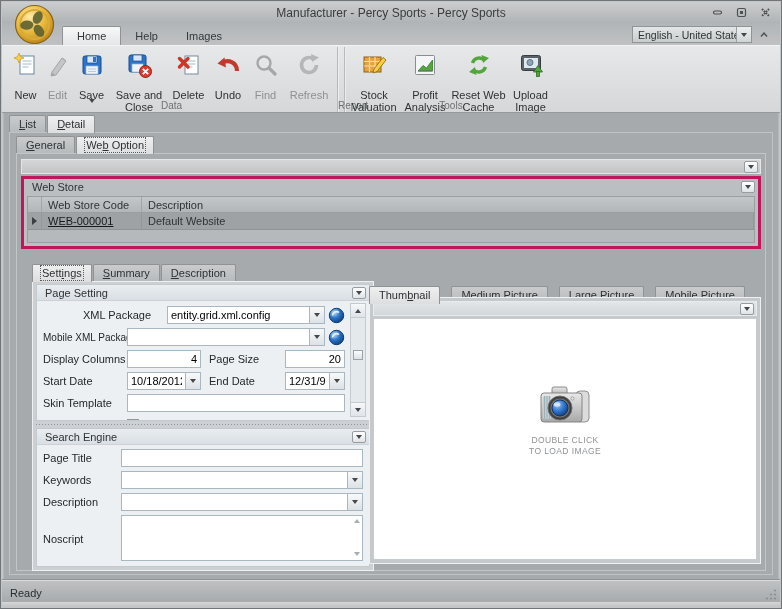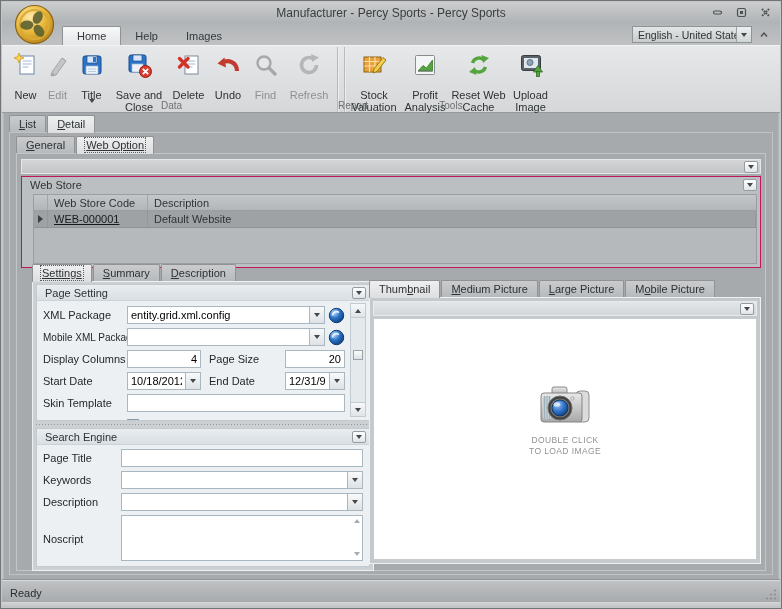--- a/index.html
+++ b/index.html
@@ -55,51 +55,51 @@
   .tri-dim { border-top-color:#a7aeb3; border-bottom-color:transparent; }
   .tri-dim2 { border-bottom-color:#a7aeb3; border-top-color:transparent; }
 
   
   .content { position:absolute; left:3px; right:3px; top:112px; height:466px; background:#a7aaac; }
 
   .xtabs { display:flex; align-items:flex-end; height:18px; }
   .xtab { padding:2px 9px 3px; margin-right:1px; border:1px solid #8f9396; border-bottom:none; border-radius:2px 2px 0 0;
     background:linear-gradient(#c9cbcd,#b6b9bb); color:#2e3234; position:relative; }
   .xtab.sel { background:linear-gradient(#eef0f0,#dcdedf); z-index:2; }
-  .xtab .focus { outline:1px dotted #5a5e61; outline-offset:1px;text-decoration:underline; }
+  .xtab .focus { outline:1px dotted #5a5e61; outline-offset:1px; }
   .mn { text-decoration:underline; }
 
   .ldtabs { position:absolute; left:5px; top:2px; }
   .detailpage { position:absolute; left:5px; right:5px; top:19px; bottom:4px; border:1px solid #c0c2c3; background:#a7aaac; }
   .gwtabs { position:absolute; left:6px; top:3px; }
   .woppage { position:absolute; left:6px; right:6px; top:20px; bottom:3px; border:1px solid #c3c5c6; background:#a7aaac; }
 
   
   .capbar { position:absolute; left:4px; right:4px; top:5px; height:15px; border:1px solid #e4e6e7;
     background:linear-gradient(#d4d6d7,#c2c4c5); display:flex; align-items:center; padding:0 2px 0 8px; }
   .capdd { width:14px; height:12px; border:1px solid #969da2; border-radius:2px; margin-left:auto;
     background:linear-gradient(#ffffff,#e0e4e7); display:flex; align-items:center; justify-content:center; }
 
   
-  .wsgroup { position:absolute; left:4px; right:4px; top:22px; height:92px; border:1px solid #be185d; background:#bcbfc1; }
+  .wsgroup { position:absolute; left:4px; right:4px; top:22px; height:73px; border:3px solid #be185d; background:#bcbfc1; }
   .wscap { height:16px; display:flex; align-items:center; padding:0 3px 0 8px; color:#2f3335; }
-  .wsgrid { position:absolute; left:3px; right:3px; top:17px; bottom:3px; border:1px solid #9b9ea0; background:#b6b9bb;margin-left:8px; }
+  .wsgrid { position:absolute; left:3px; right:3px; top:17px; bottom:3px; border:1px solid #9b9ea0; background:#b6b9bb; }
   .ghead { display:flex; height:16px; background:linear-gradient(#c4c7c9,#b3b6b8); border-bottom:1px solid #9b9ea0; }
   .gcell { padding:1px 6px; border-right:1px solid #a3a6a8; display:flex; align-items:center; color:#2f3335; }
   .c-ind { width:14px; flex:none; justify-content:center; padding:0; }
   .c-code { width:100px; flex:none; }
   .c-desc { flex:1; border-right:none; }
   .grow { display:flex; height:17px; background:#9ea2a5; border-bottom:1px solid #8f9396; }
   .grow .gcell { border-right:1px solid #94989b; }
   .codelink { text-decoration:underline; color:#17191b; }
 
   
   .ftabs { position:absolute; left:15px; top:110px; }
   .fpanel { position:absolute; left:15px; width:342px; top:127px; height:290px; border:1px solid #eff0f1; background:#cdd0d2; }
-  .ptabs { position:absolute; left:352px; top:126px; }
+  .ptabs { position:absolute; left:352px; top:132px;gap:10px; }
   .ppanel { position:absolute; left:352px; right:4px; top:143px; bottom:6px; border:1px solid #eff0f1; background:#c6c9cb; }
 
   .fgroup { position:absolute; left:3px; right:3px; border:1px solid #c2cad0; background:#edf0f2; overflow:hidden; }
   .fgcap { height:16px; display:flex; align-items:center; padding:0 3px 0 8px; color:#2d3234;
     background:linear-gradient(#e9edf0,#d9dfe4); border-bottom:1px solid #cbd3d9; }
   .g-pagesetting { top:2px; height:137px; }
   .g-searchengine { top:146px; bottom:3px; }
   .splitdot { position:absolute; left:3px; right:3px; top:140px; height:5px;
     background-image:repeating-linear-gradient(90deg,#8f979c 0 1px,transparent 1px 3px);
     background-size:100% 1px; background-repeat:no-repeat; background-position:0 2px; }
@@ -246,21 +246,21 @@
       <div class="rbtn w36">
         <span class="ic">
           <svg width="28" height="28" viewBox="0 0 28 28">
               <rect x="5" y="5" width="18" height="18" rx="2" fill="#2d74c8" stroke="#174e92"></rect>
               <rect x="9" y="5" width="10" height="7" fill="#d9e6f5" stroke="#174e92" stroke-width="0.7"></rect>
               <rect x="15" y="6" width="3" height="5" fill="#2d74c8"></rect>
               <rect x="8" y="15" width="12" height="8" fill="#eef3f9" stroke="#9fb6d4" stroke-width="0.7"></rect>
               <path d="M10 18h8 M10 20.5h8" stroke="#b9c9dd" stroke-width="1"></path>
             </svg>
         </span>
-        <span class="lbl">Title</span>
+        <span class="lbl">Save</span>
         <span class="caret"><i class="tri-d"></i></span>
       </div>
       <div class="rbtn w58">
         <span class="ic">
           <svg width="28" height="28" viewBox="0 0 28 28">
               <rect x="4" y="4" width="17" height="17" rx="2" fill="#2d74c8" stroke="#174e92"></rect>
               <rect x="8" y="4" width="9" height="6" fill="#d9e6f5" stroke="#174e92" stroke-width="0.7"></rect>
               <rect x="7" y="13" width="11" height="8" fill="#eef3f9" stroke="#9fb6d4" stroke-width="0.7"></rect>
               <circle cx="20.5" cy="20.5" r="6" fill="#da3c2e" stroke="#9c1f14"></circle>
               <path d="M17.8 17.8 L23.2 23.2 M23.2 17.8 L17.8 23.2" stroke="#fff" stroke-width="1.8"></path>
@@ -418,21 +418,21 @@
         <div class="fpanel">
 
           <div class="fgroup g-pagesetting">
             <div class="fgcap">
               <span>Page Setting</span>
               <span class="capdd">
                   <i class="tri-d"></i>
                 </span>
             </div>
 
-            <div class="pr" style="top:21px;">
+            <div class="pr" style="top:21px;margin-left:40px;">
               <span class="flabel lw84">XML Package</span>
               <div class="combo flex1">
                 <input value="entity.grid.xml.config" style="">
                 <span class="ddsq">
                     <i class="tri-d"></i>
                   </span>
               </div>
               <span class="orbbtn">
                 <svg width="17" height="17" viewBox="0 0 17 17">
                     <defs>

